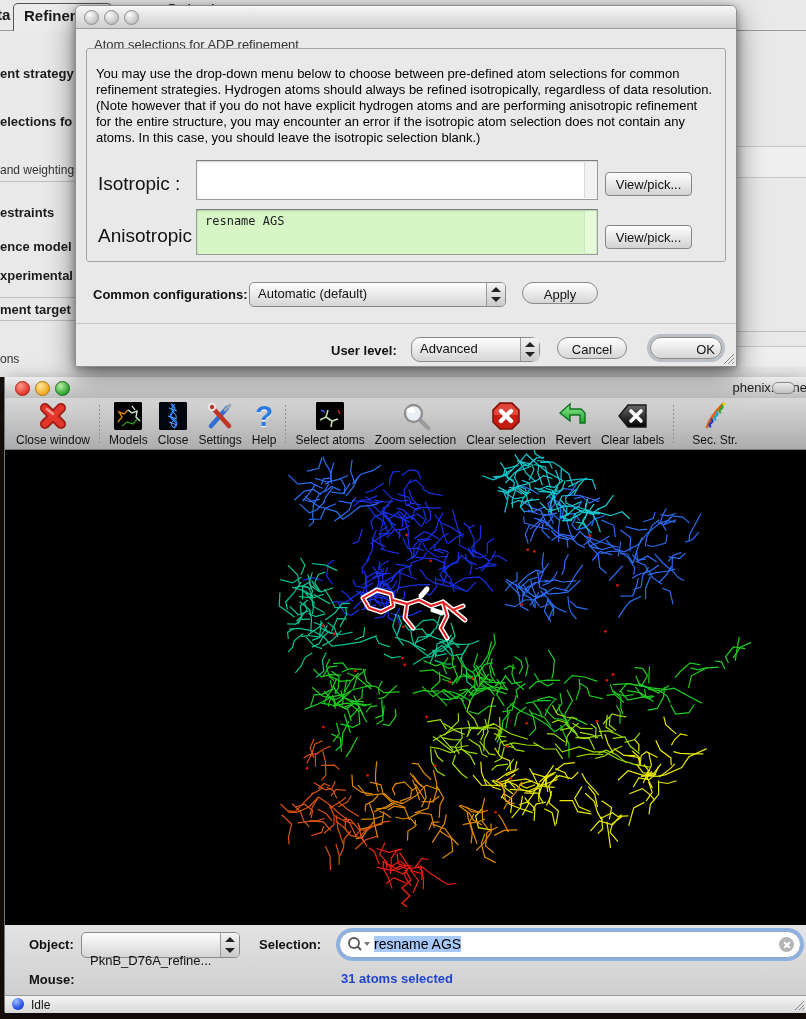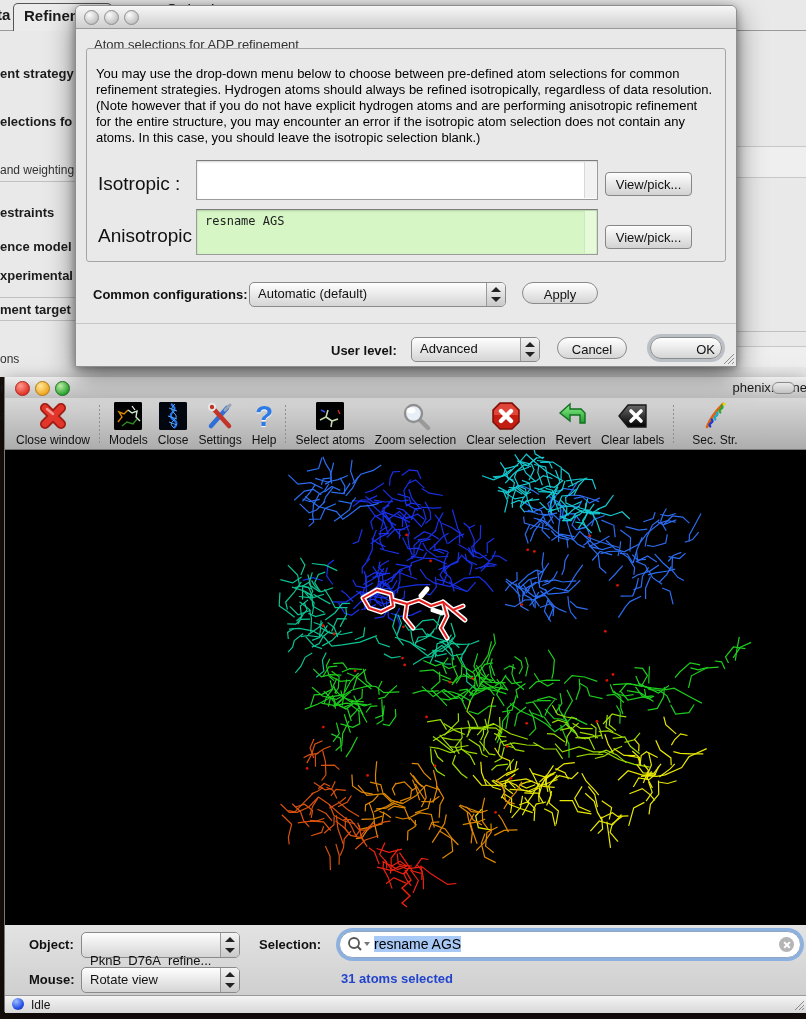--- a/index.html
+++ b/index.html
@@ -156,21 +156,21 @@
       <span class="val">Automatic (default)</span>
       <span class="step">
           <i class="arrow-up"></i>
           <i class="arrow-dn"></i>
         </span>
     </div>
     <button class="pill" style="left:446px;top:276px;width:76px;">Apply</button>
 
     <div class="dlg-sep"></div>
     <div class="boldlabel" style="left:255px;top:337px;">User level:</div>
-    <div class="popup" style="left:335px;top:331px;width:127px;height:23px;">
+    <div class="popup" style="left:335px;top:331px;width:127px;height:23px;border-radius:9px;">
       <span class="val">Advanced</span>
       <span class="step">
           <i class="arrow-up"></i>
           <i class="arrow-dn"></i>
         </span>
     </div>
     <button class="pill" style="left:481px;top:331px;width:70px;">Cancel</button>
     <button class="pill default" style="left:574px;top:331px;width:72px;text-align:right;">OK</button>
 
     <svg class="grip" width="13" height="13">
@@ -1174,27 +1174,20 @@
       <div class="searchpill">
         <svg width="26" height="18" style="position:absolute;left:7px;top:4px;">
           <circle cx="7" cy="7" r="5" fill="none" stroke="#555" stroke-width="1.8"></circle>
           <line x1="10.5" y1="10.5" x2="14" y2="14" stroke="#555" stroke-width="2"></line>
           <polygon points="17,6 23,6 20,10" fill="#777"></polygon>
         </svg>
         <span class="qtext"><span class="hl">resname AGS</span></span>
         <span class="clearbtn"></span>
       </div>
       <div class="boldlabel" style="left:24px;top:47px;">Mouse:</div>
-      <div class="popup" style="left:76px;top:42px;width:157px;height:24px;">
-        <span class="val" style="top:4px">Rotate view</span>
-        <span class="step">
-            <i class="arrow-up"></i>
-            <i class="arrow-dn"></i>
-          </span>
-      </div>
       <div class="atomsmsg">31 atoms selected</div>
     </div>
 
     <div class="statusbar">
       <span class="statusdot"></span>
       <span class="statustext">Idle</span>
       <svg width="12" height="12" style="position:absolute;right:2px;bottom:2px;">
         <path d="M11,2 L2,11 M11,6 L6,11 M11,9 L9,11" stroke="#8a8a8a" stroke-width="1"></path>
       </svg>
     </div>

